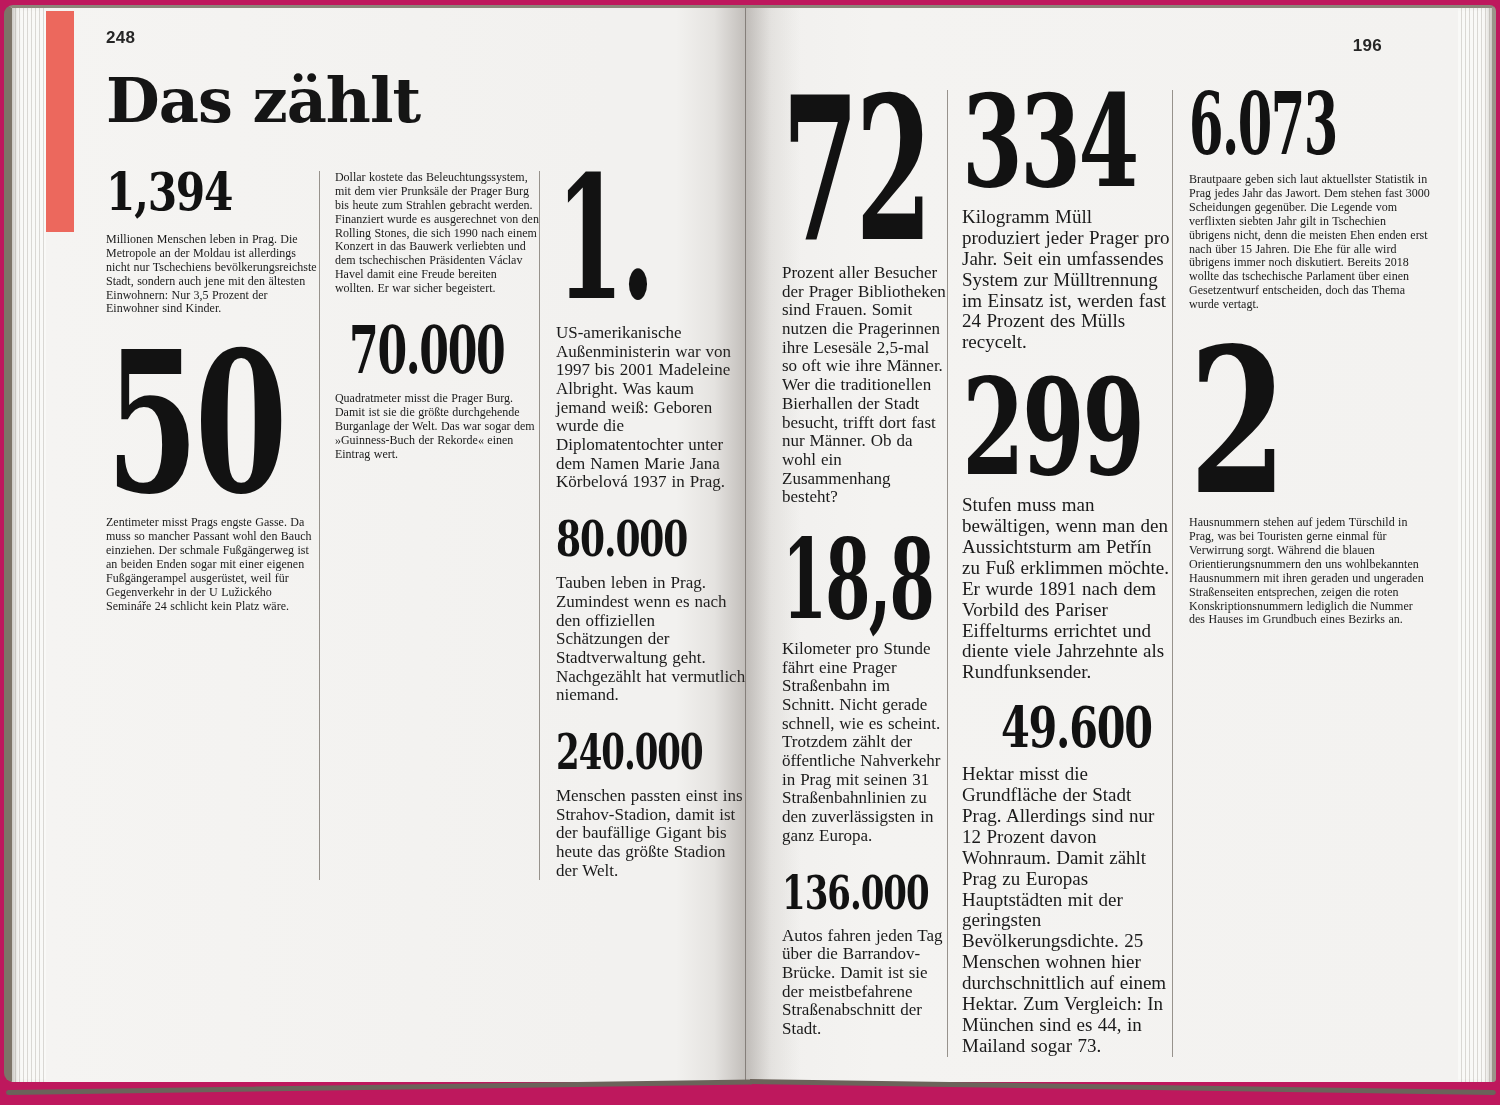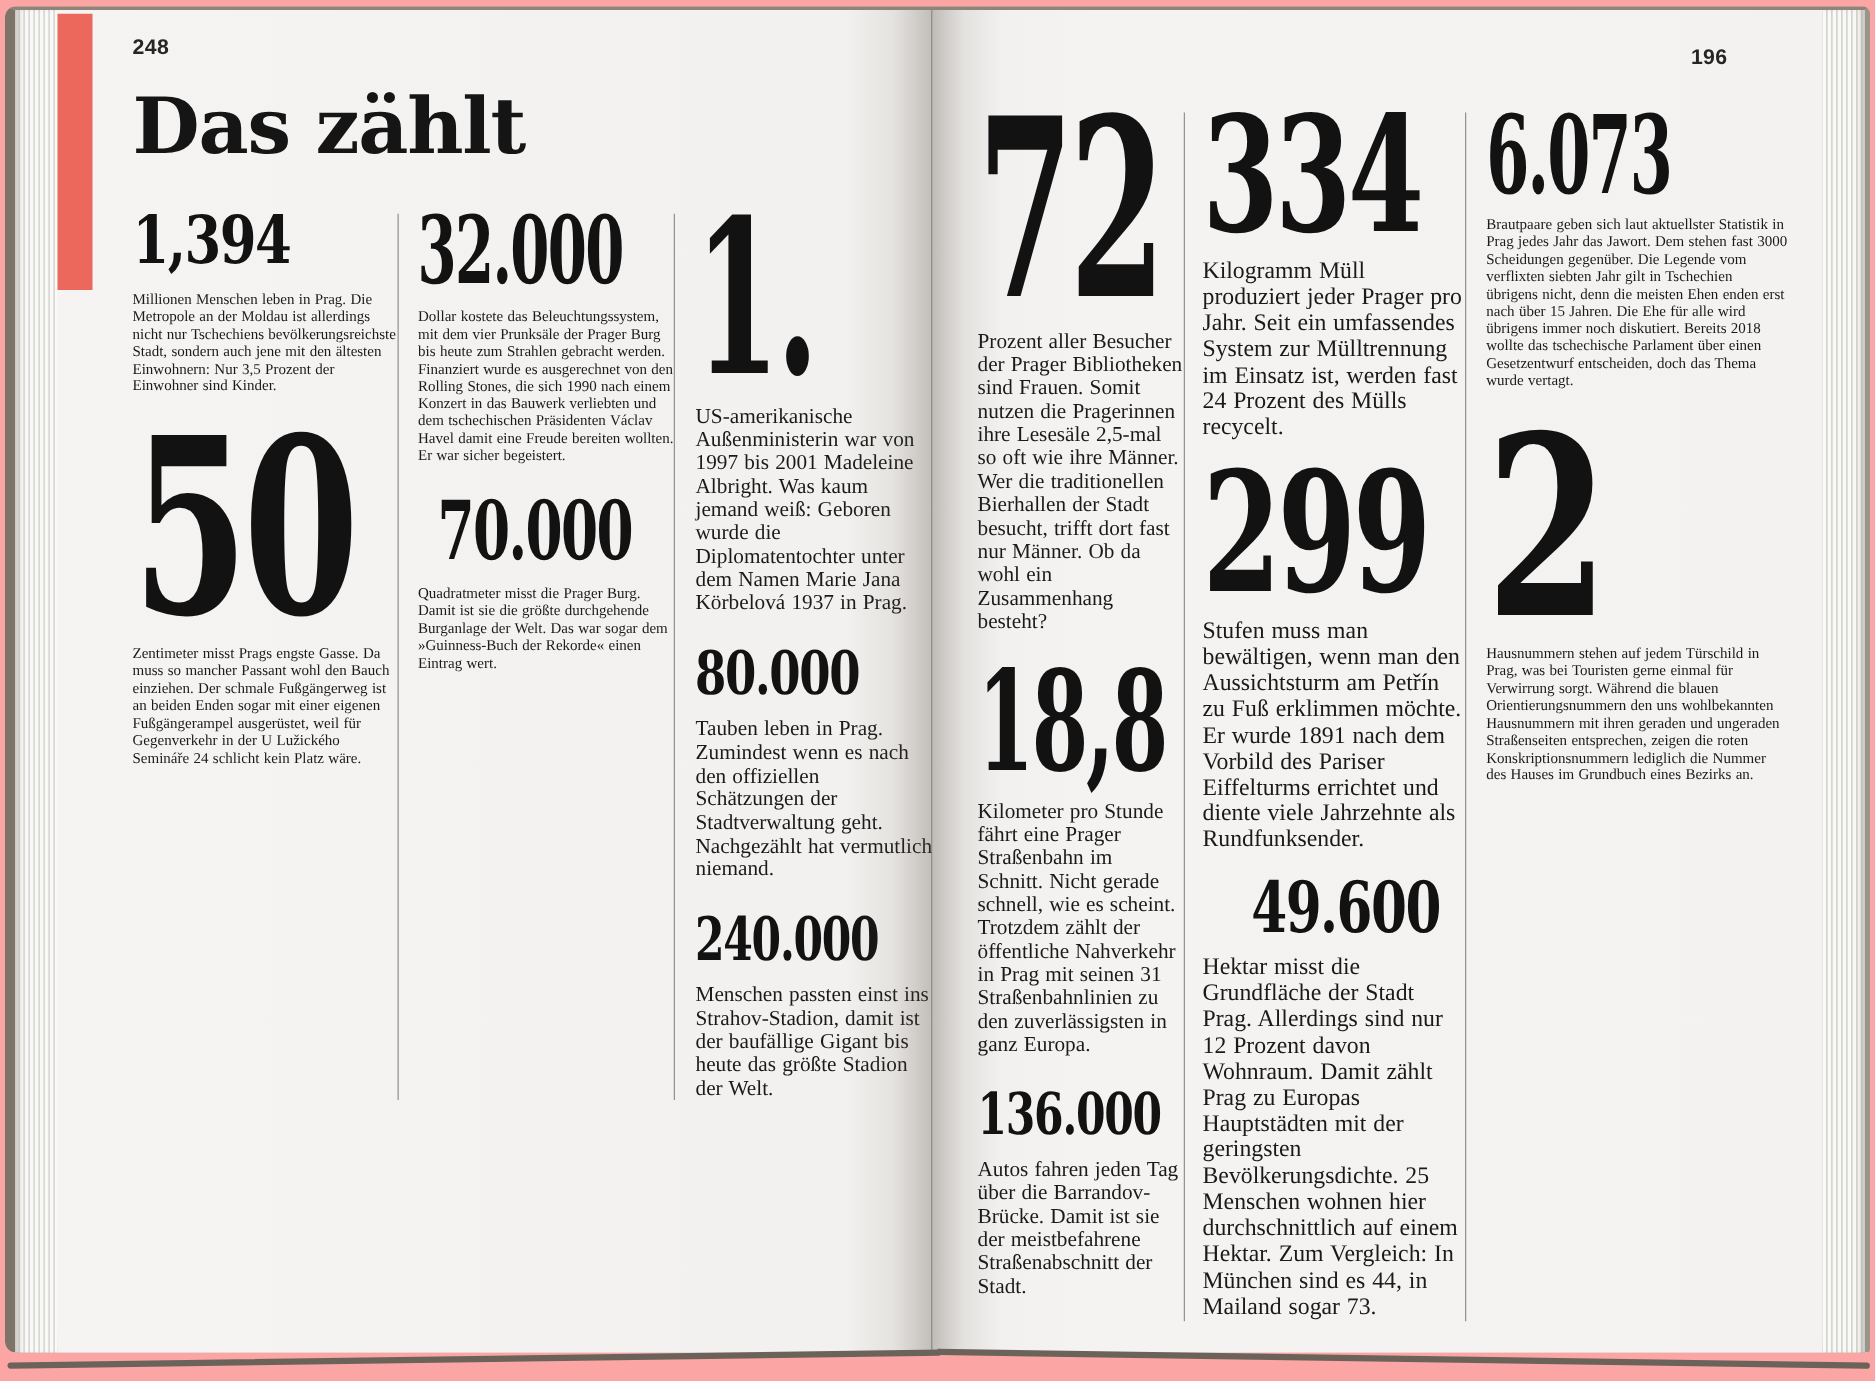--- a/index.html
+++ b/index.html
@@ -1,18 +1,18 @@
 <!DOCTYPE html>
 <html><head>
 <meta charset="utf-8">
 <style>
   * { margin:0; padding:0; box-sizing:border-box; }
   html,body { width:1500px; height:1105px; background:#ffffff; overflow:hidden;
               font-family:"Liberation Serif", serif; }
-  .canvas { position:relative; width:1500px; height:1105px; background:#fca5a5; }
+  .canvas { position:relative; width:1500px; height:1105px; background:#be185d; }
 
   
   .book {
     position:absolute; left:4px; top:5px; width:1492px; height:1077px;
     background:#f2f1ef;
     border-left:8px solid #7d7468;
     border-top:3px solid #8d857a;
     border-right:4px solid #9b948a;
     border-radius:9px 6px 3px 9px;
     box-shadow: inset 0 -12px 14px -9px rgba(100,90,80,0.38);
@@ -133,21 +133,20 @@
               <div class="num nL1"><span class="ni">1,394</span></div>
               <p class="stat-text">Millionen Menschen leben in Prag. Die Metropole an der Moldau ist allerdings nicht nur Tschechiens bevölkerungsreichste Stadt, sondern auch jene mit den ältesten Einwohnern: Nur 3,5 Prozent der Einwohner sind Kinder.</p>
             </div>
             <div class="stat gap">
               <div class="num nL2"><span class="ni">50</span></div>
               <p class="stat-text">Zentimeter misst Prags engste Gasse. Da muss so mancher Passant wohl den Bauch einziehen. Der schmale Fußgängerweg ist an beiden Enden sogar mit einer eigenen Fußgängerampel ausgerüstet, weil für Gegenverkehr in der U Lužického Semináře 24 schlicht kein Platz wäre.</p>
             </div>
           </div>
           <div class="col c2">
             <div class="stat">
-              <div class="num nL3"><span class="ni">32.000</span></div>
               <p class="stat-text">Dollar kostete das Beleuchtungssystem, mit dem vier Prunksäle der Prager Burg bis heute zum Strahlen gebracht werden. Finanziert wurde es ausgerechnet von den Rolling Stones, die sich 1990 nach einem Konzert in das Bauwerk verliebten und dem tschechischen Präsidenten Václav Havel damit eine Freude bereiten wollten. Er war sicher begeistert.</p>
             </div>
             <div class="stat gap">
               <div class="num nL4"><span class="ni">70.000</span></div>
               <p class="stat-text">Quadratmeter misst die Prager Burg. Damit ist sie die größte durchgehende Burganlage der Welt. Das war sogar dem »Guinness-Buch der Rekorde« einen Eintrag wert.</p>
             </div>
           </div>
           <div class="col c3">
             <div class="stat">
               <div class="num nL5"><span class="ni">1.</span></div>

